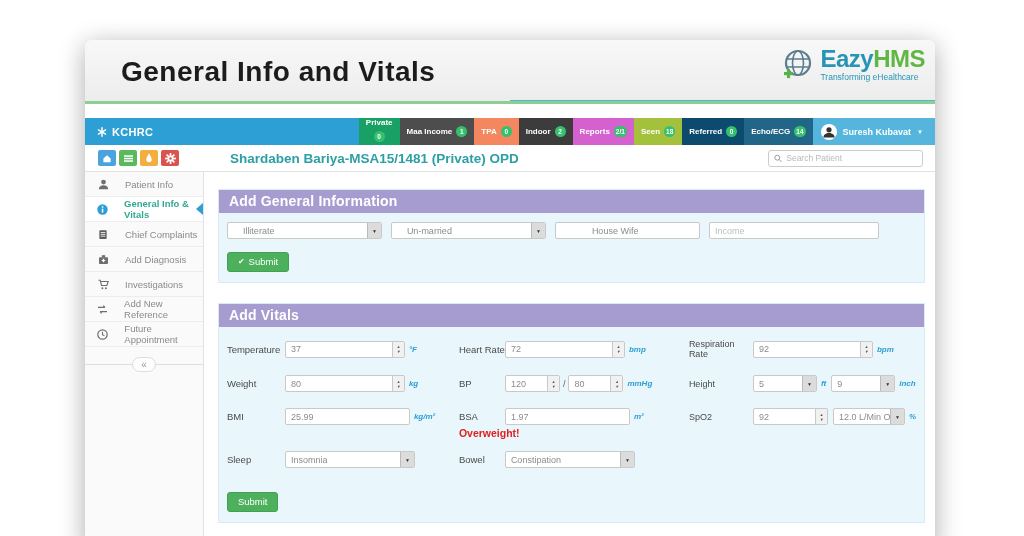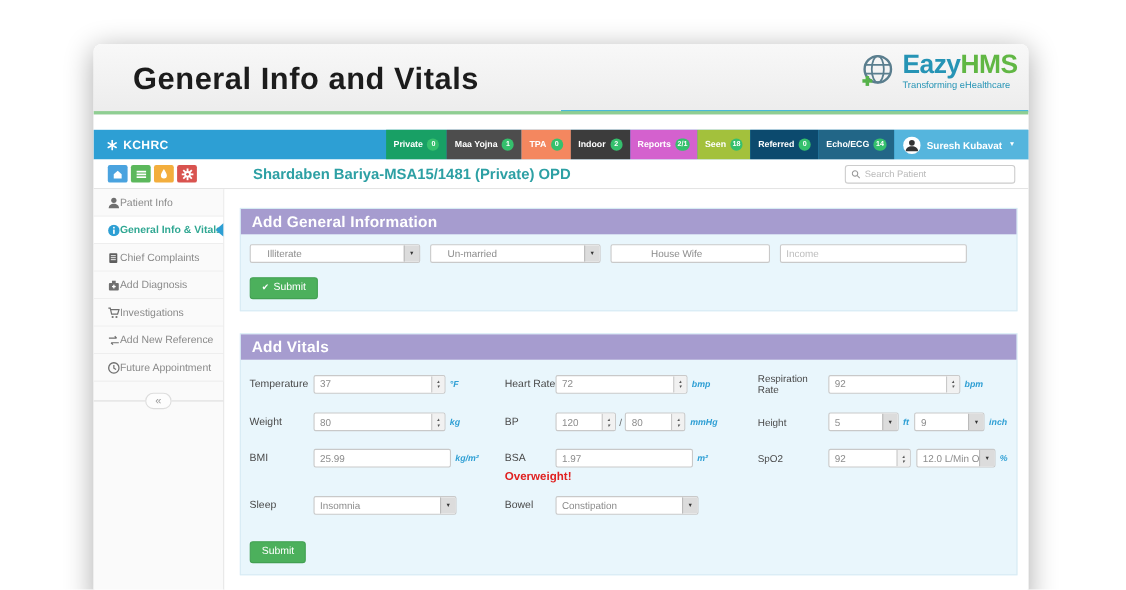--- a/index.html
+++ b/index.html
@@ -49,21 +49,21 @@
   .patient-title { flex:1; margin-left:15px; color:#2da0a4; font-size:13.5px; font-weight:bold; }
   .search { width:155px; height:17px; margin-right:12px; border:1px solid #ccc; border-radius:3px;
     display:flex; align-items:center; padding:0 5px; gap:4px; background:#fff; }
   .search input { border:none; outline:none; width:100%; font-size:8.5px;
     font-family:"Liberation Sans",sans-serif; color:#777; }
   .search input::placeholder { color:#b9b9b9; }
 
   
   .bodyrow { flex:1; display:flex; min-height:0; }
   .sidebar { width:130px; background:#fafafa; border-right:1px solid #e2e2e2; }
-  .sitem { height:25px; display:flex; align-items:center; gap:0; padding-left:12px;
+  .sitem { height:25px; display:flex; align-items:center; gap:16px; padding-left:12px;
     border-bottom:1px solid #ededed; font-size:9.5px; color:#8a8a8a; cursor:pointer;
     position:relative; background:#fafafa; }
   .sitem .sico { width:12px; display:flex; justify-content:center; }
   .sitem.active { background:#fff; color:#31a893; font-weight:bold; }
   .sitem.active::after { content:""; position:absolute; right:0; top:50%; margin-top:-6px;
     border-top:6px solid transparent; border-bottom:6px solid transparent;
     border-right:7px solid #2d9fd4; }
   .collapse { margin-top:10px; display:flex; align-items:center; }
   .collapse .cline { flex:1; height:1px; background:#ddd; }
   .collapse .cbtn { font-size:10px; color:#999; padding:0 8px; cursor:pointer;
@@ -145,26 +145,26 @@
         <svg width="10" height="10" viewBox="0 0 12 12">
           <g stroke="#fff" stroke-width="1.8" stroke-linecap="round">
             <line x1="6" y1="1" x2="6" y2="11"></line>
               <line x1="1.7" y1="3.5" x2="10.3" y2="8.5"></line>
             <line x1="1.7" y1="8.5" x2="10.3" y2="3.5"></line>
           </g>
         </svg>
         <span>KCHRC</span>
       </div>
       <div class="nav-right">
-        <div class="nav-badge" style="background-color: rgb(24, 160, 101);">
+        <div class="nav-badge" style="background-color: rgb(24, 160, 101); flex-direction: column;">
           <span>Private</span>
           <span class="nb-count">0</span>
         </div>
         <div class="nav-badge" style="background-color: rgb(77, 77, 77);">
-          <span>Maa Yojna</span>
+          <span>Maa Income</span>
           <span class="nb-count">1</span>
         </div>
         <div class="nav-badge" style="background-color: rgb(244, 135, 95);">
           <span>TPA</span>
           <span class="nb-count">0</span>
         </div>
         <div class="nav-badge" style="background-color: rgb(60, 60, 60);">
           <span>Indoor</span>
           <span class="nb-count">2</span>
         </div>

